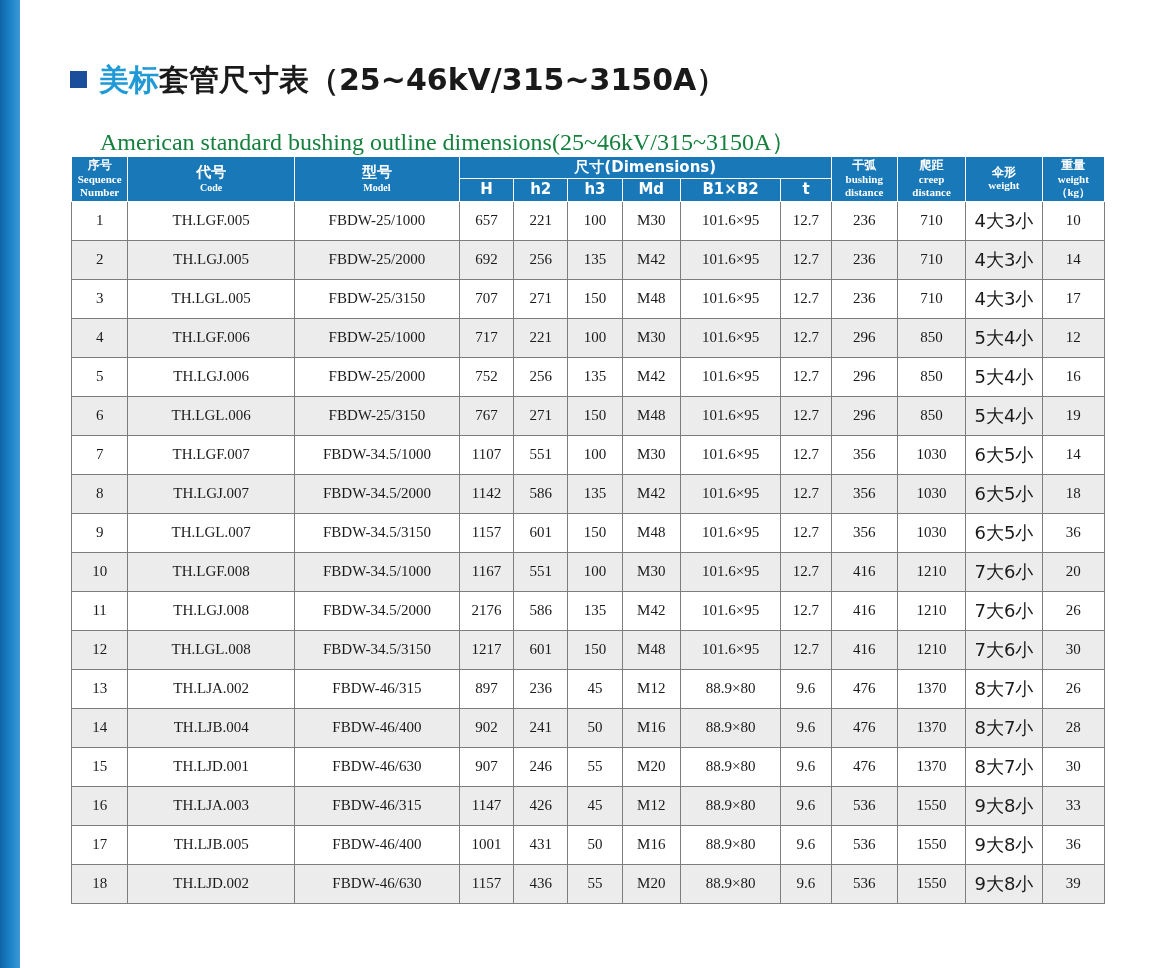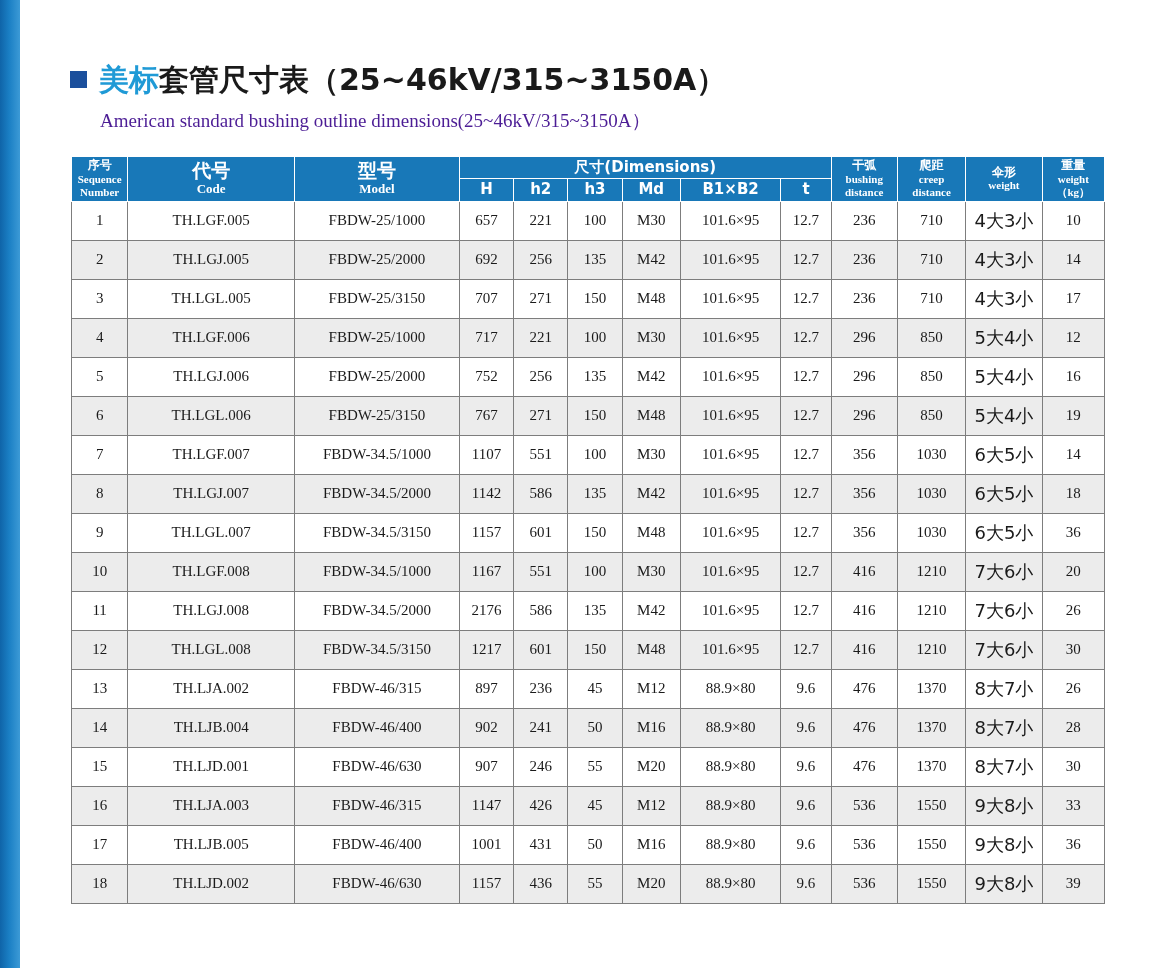--- a/index.html
+++ b/index.html
@@ -52,25 +52,25 @@
     letter-spacing: 0px;
     white-space: nowrap;
   }
   .title-cn .accent {
     color: #1f9ad6;
   }
   .title-cn .dark {
     color: #1a1a1a;
   }
   .title-en {
-    margin-top: 7px;
+    margin-top: 25px;
     margin-left: 30px;
     font-family: "Liberation Serif", serif;
-    font-size: 19px;
-    color: #4c1d95;
+    font-size: 24px;
+    color: #15803d;
     white-space: nowrap;
   }
 
   table.dim {
     position: absolute;
     left: 71px;
     top: 156px;
     border-collapse: collapse;
     width: 1034px;
     table-layout: fixed;
@@ -85,29 +85,29 @@
   table.dim thead th {
     background: #1878b8;
     color: #ffffff;
     font-family: "DejaVu Sans", sans-serif;
     border-color: #ffffff;
     padding: 2px 4px;
     line-height: 1.15;
   }
   thead th .cn {
     display: block;
-    font-size: 19px;
+    font-size: 15px;
   }
   thead th .cn.sm {
     font-size: 12px;
   }
   thead th .en {
     display: block;
     font-family: "Liberation Serif", serif;
-    font-size: 13px;
+    font-size: 10px;
   }
   thead th .en.sm {
     font-size: 11px;
   }
   thead th.single {
     font-family: "Liberation Serif", serif;
     font-size: 15px;
     font-weight: bold;
   }
   tbody td {

